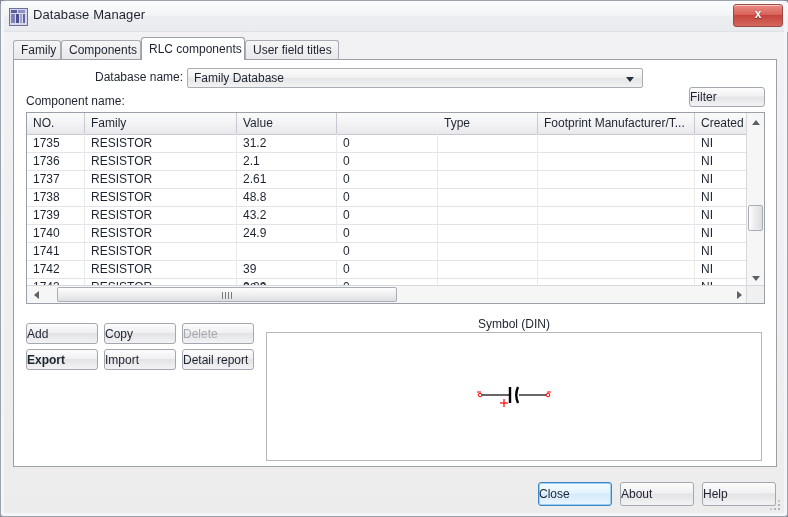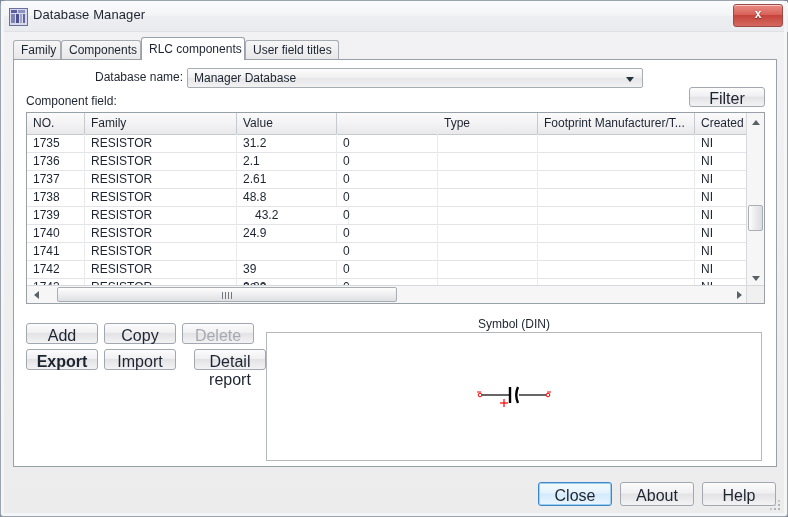--- a/index.html
+++ b/index.html
@@ -128,22 +128,21 @@
     border-left: 4px solid transparent;
     border-right: 4px solid transparent;
     border-top: 5px solid #25303e;
   }
 
   .btn {
     box-sizing: border-box;
     background: linear-gradient(180deg,#fcfcfd 0%, #f0f0f2 46%, #e3e3e6 50%, #f3f3f5 100%);
     border: 1px solid #a3a8b0;
     border-radius: 3px;
-    font-size: 16px; color: #1d2430;
-    text-align: center;
+    font-size: 12px; color: #1d2430;
     cursor: pointer;
     font-family: "Liberation Sans", sans-serif;
     line-height: normal;
   }
   .btn.disabled { color: #a6aab0; }
   .btn.default {
     border: 1px solid #3c87c8;
     box-shadow: 0 0 0 1px #9fcdf0 inset;
     background: linear-gradient(180deg,#f4fbff 0%, #e4f2fc 46%, #d3e9fa 50%, #eaf6ff 100%);
   }
@@ -294,25 +293,25 @@
       <div class="tab" style="left: 48px; width: 80px;">Components</div>
       <div class="tab active" style="left: 128px; width: 104px;">RLC components</div>
       <div class="tab" style="left: 232px; width: 94px;">User field titles</div>
     </div>
 
   <div class="tabpage"></div>
 
   <div class="lbl" style="left:94px; top:69px;">Database name:</div>
 
   <div class="combo">
-    <div class="val">Manager Database</div>
+    <div class="val">Family Database</div>
     <div class="arrow"></div>
   </div>
 
-  <div class="lbl" style="left:25px; top:93px;">Component field:</div>
+  <div class="lbl" style="left:25px; top:93px;">Component name:</div>
 
   <div class="btn filter-btn">Filter</div>
 
   <div class="grid">
     <div class="grid-head" id="gridhead">
         <div class="hcell" style="left: 0px; width: 58px;">NO.</div>
         <div class="hcell" style="left: 58px; width: 152px;">Family</div>
         <div class="hcell" style="left: 210px; width: 100px;">Value</div>
         <div class="hcell" style="left: 411px; width: 100px;">Type</div>
         <div class="hcell" style="left: 511px; width: 157px;">Footprint Manufacturer/T...</div>
@@ -351,21 +350,21 @@
           <div class="cell" style="left: 58px; width: 152px;">RESISTOR</div>
           <div class="cell" style="left: 210px; width: 100px;">48.8</div>
           <div class="cell" style="left: 310px; width: 101px;">0</div>
           <div class="cell" style="left: 411px; width: 100px;"></div>
           <div class="cell" style="left: 511px; width: 157px;"></div>
           <div class="cell" style="left: 668px; width: 54px;">NI</div>
         </div>
         <div class="row" style="top: 72px;">
           <div class="cell" style="left: 0px; width: 58px;">1739</div>
           <div class="cell" style="left: 58px; width: 152px;">RESISTOR</div>
-          <div class="cell" style="left: 210px; width: 100px; margin-left: 12px;">43.2</div>
+          <div class="cell" style="left: 210px; width: 100px;">43.2</div>
           <div class="cell" style="left: 310px; width: 101px;">0</div>
           <div class="cell" style="left: 411px; width: 100px;"></div>
           <div class="cell" style="left: 511px; width: 157px;"></div>
           <div class="cell" style="left: 668px; width: 54px;">NI</div>
         </div>
         <div class="row" style="top: 90px;">
           <div class="cell" style="left: 0px; width: 58px;">1740</div>
           <div class="cell" style="left: 58px; width: 152px;">RESISTOR</div>
           <div class="cell" style="left: 210px; width: 100px;">24.9</div>
           <div class="cell" style="left: 310px; width: 101px;">0</div>
@@ -425,21 +424,21 @@
     </div>
     <div class="corner-box"></div>
   </div>
 
   <div id="actionbtns">
       <div class="btn abtn" style="left: 25px; top: 322px; width: 72px;">Add</div>
       <div class="btn abtn" style="left: 103px; top: 322px; width: 72px;">Copy</div>
       <div class="btn abtn disabled" style="left: 181px; top: 322px; width: 72px;">Delete</div>
       <div class="btn abtn" style="left: 25px; top: 348px; width: 72px; font-weight: bold;">Export</div>
       <div class="btn abtn" style="left: 103px; top: 348px; width: 72px;">Import</div>
-      <div class="btn abtn" style="left: 181px; top: 348px; width: 72px; margin-left: 12px;">Detail report</div>
+      <div class="btn abtn" style="left: 181px; top: 348px; width: 72px;">Detail report</div>
     </div>
 
   <div class="sym-title">Symbol (DIN)</div>
   <div class="sym-box">
     <svg class="sym-art" width="80" height="26" viewBox="0 0 80 26">
       <line x1="8" y1="11" x2="35" y2="11" stroke="#000000" stroke-width="1.2"></line>
       <line x1="45" y1="11" x2="72" y2="11" stroke="#000000" stroke-width="1.2"></line>
       <line x1="36" y1="3" x2="36" y2="19" stroke="#000000" stroke-width="2.4"></line>
       <path d="M44 3 Q40.5 11 44 19" fill="none" stroke="#000000" stroke-width="2.4"></path>
       <circle cx="6" cy="11" r="1.8" fill="none" stroke="#ff0000" stroke-width="1"></circle>

